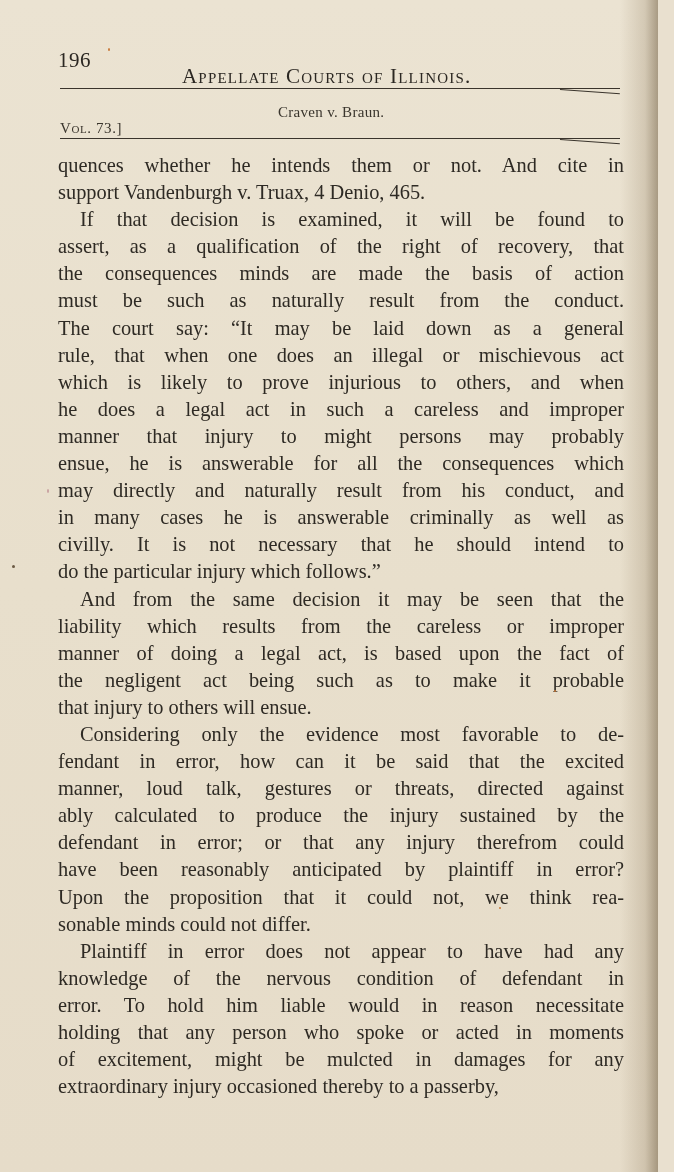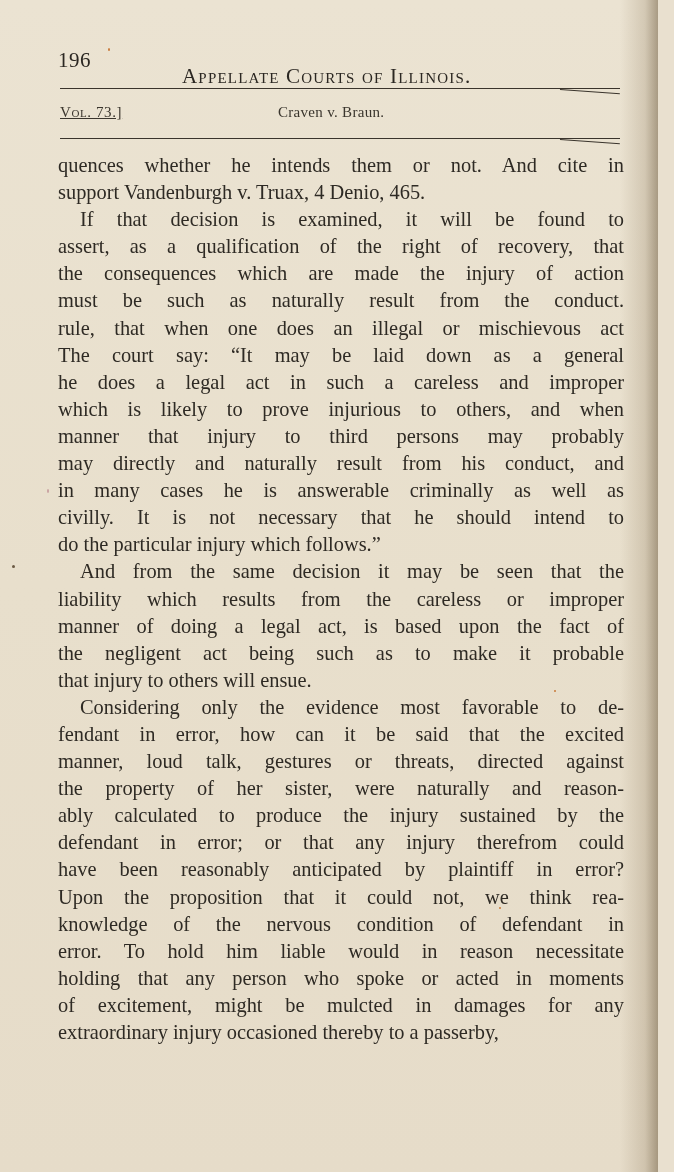--- a/index.html
+++ b/index.html
@@ -66,24 +66,23 @@
       top: 104px;
       left: 60px;
       width: 560px;
       font-family: "Liberation Serif", serif;
       font-size: 15px;
       color: #3a352d;
     }
     .vol-label {
       position: absolute;
       left: 0;
-      top: 0;
+      top: 16px;
       font-variant: small-caps;
       letter-spacing: 0.6px;
-      text-decoration: underline;
     }
     .case-title {
       position: absolute;
       left: 218px;
       top: 0;
       letter-spacing: 0.3px;
       text-align: center;
     }
     .body-text {
       position: absolute;
@@ -137,50 +136,52 @@
   <div class="rule rule-2b"></div>
 
   <div class="body-text" id="body-text">
       <div>
         <span class="line">quences whether he intends them or not.  And cite in</span>
         <span class="line last">support Vandenburgh v. Truax, 4 Denio, 465.</span>
       </div>
       <div>
         <span class="line indent">If that decision is examined, it will be found to</span>
         <span class="line">assert, as a qualification of the right of recovery, that</span>
-        <span class="line">the consequences which are made the injury of action</span>
+        <span class="line">the consequences minds are made the basis of action</span>
         <span class="line">must be such as naturally result from the conduct.</span>
+        <span class="line">The court say:  “It may be laid down as a general</span>
         <span class="line">rule, that when one does an illegal or mischievous act</span>
-        <span class="line">The court say:  “It may be laid down as a general</span>
+        <span class="line">which is likely to prove injurious to others, and when</span>
         <span class="line">he does a legal act in such a careless and improper</span>
-        <span class="line">which is likely to prove injurious to others, and when</span>
-        <span class="line">manner that injury to third persons may probably</span>
+        <span class="line">manner that injury to might persons may probably</span>
+        <span class="line">ensue, he is answerable for all the consequences which</span>
         <span class="line">may directly and naturally result from his conduct, and</span>
         <span class="line">in many cases he is answerable criminally as well as</span>
         <span class="line">civilly.  It is not necessary that he should intend to</span>
         <span class="line last">do the particular injury which follows.”</span>
       </div>
       <div>
         <span class="line indent">And from the same decision it may be seen that the</span>
         <span class="line">liability which results from the careless or improper</span>
         <span class="line">manner of doing a legal act, is based upon the fact of</span>
         <span class="line">the negligent act being such as to make it probable</span>
         <span class="line last">that injury to others will ensue.</span>
       </div>
       <div>
         <span class="line indent">Considering only the evidence most favorable to de-</span>
         <span class="line">fendant in error, how can it be said that the excited</span>
         <span class="line">manner, loud talk, gestures or threats, directed against</span>
-        <span class="line">the property of her sister, were naturally and reason-</span>
         <span class="line">ably calculated to produce the injury sustained by the</span>
         <span class="line">defendant in error; or that any injury therefrom could</span>
         <span class="line">have been reasonably anticipated by plaintiff in error?</span>
         <span class="line">Upon the proposition that it could not, we think rea-</span>
+        <span class="line last">sonable minds could not differ.</span>
       </div>
       <div>
+        <span class="line indent">Plaintiff in error does not appear to have had any</span>
         <span class="line">knowledge of the nervous condition of defendant in</span>
         <span class="line">error.  To hold him liable would in reason necessitate</span>
         <span class="line">holding that any person who spoke or acted in moments</span>
         <span class="line">of excitement, might be mulcted in damages for any</span>
         <span class="line last">extraordinary injury occasioned thereby to a passerby,</span>
       </div>
     </div>
 
   <div class="speck" style="left:108px;top:48px;width:2px;height:3px;background:#c87a3a;"></div>
   <div class="speck" style="left:47px;top:489px;width:2px;height:4px;background:#c9a0a0;"></div>

